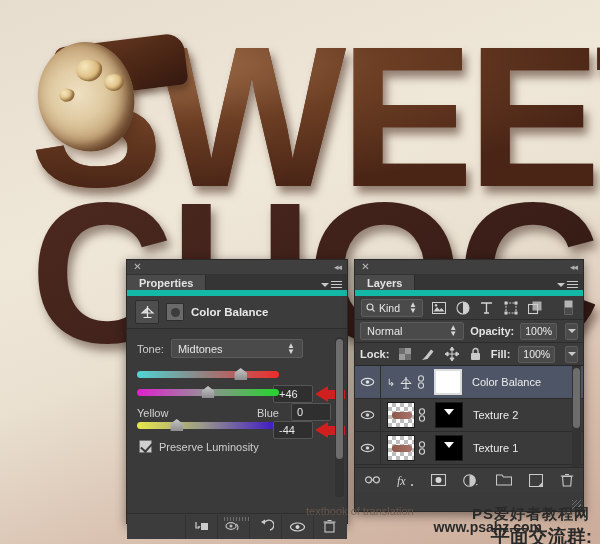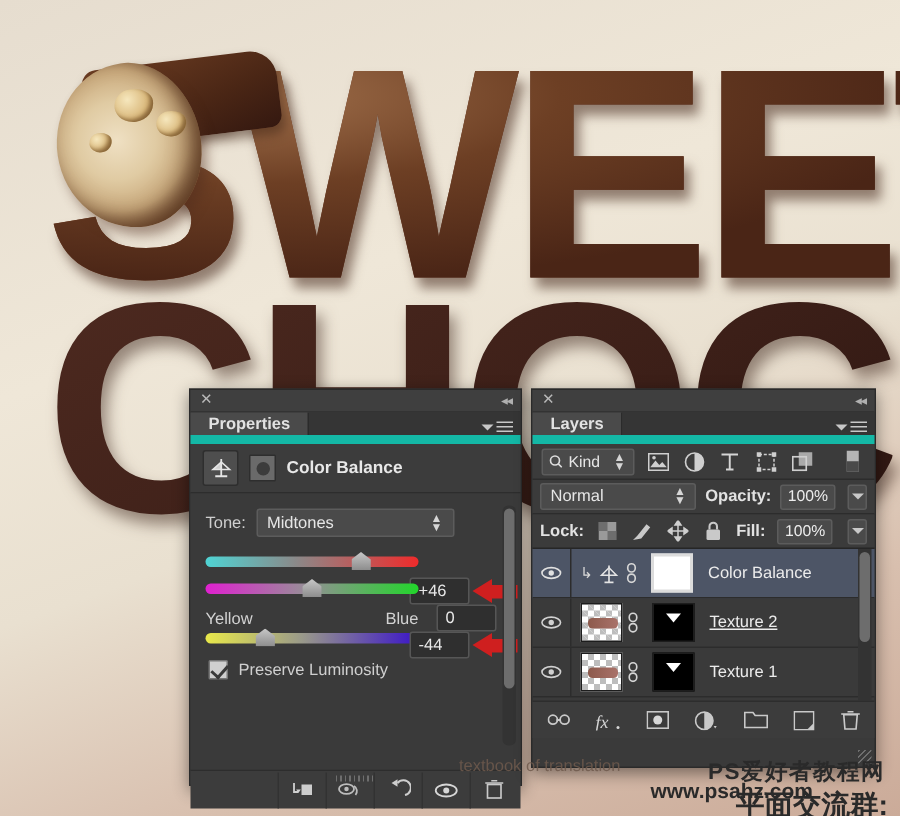--- a/index.html
+++ b/index.html
@@ -233,21 +233,21 @@
   .thumb.white { background:#ffffff; border:2px solid #dcdcdc; }
   .thumb.mask-black {
     background:#000; display:flex; align-items:flex-start; justify-content:center; padding-top:6px;
   }
   .thumb.mask-black i {
     width:0;height:0;border-left:5px solid transparent;border-right:5px solid transparent;
     border-top:6px solid #fff;
   }
   .linkcell { width:14px; display:flex; align-items:center; justify-content:center; color:#d5d5d5; }
   .layer-name { margin-left:10px; color:#ececec; font-size:11px; }
-  .layer-name.underlined { text-decoration:underline; }
+  .layer-name.underlined { }
   .clip-arrow { width:12px; text-align:center; color:#d9d9d9; font-size:10px; margin-left:4px;}
   .lay-scroll { position:absolute; right:2px; top:0; width:9px; height:100%; background:#333; }
   .lay-scroll i{ position:absolute;left:1px;top:2px;width:7px;height:60px;background:#6d6d6d;border-radius:4px;display:block;}
   .lay-foot {
     height:25px; background:#3c3c3c; border-top:1px solid #2d2d2d;
     display:flex; align-items:center; justify-content:center; gap:17px;
   }
   .lfbtn { color:#cfcfcf; display:flex; align-items:flex-end; justify-content:center; }
   .corner-grip { position:absolute; right:2px; bottom:2px; width:9px;height:9px;
     background:repeating-linear-gradient(135deg,#6e6e6e 0 1px,transparent 1px 3px); }

